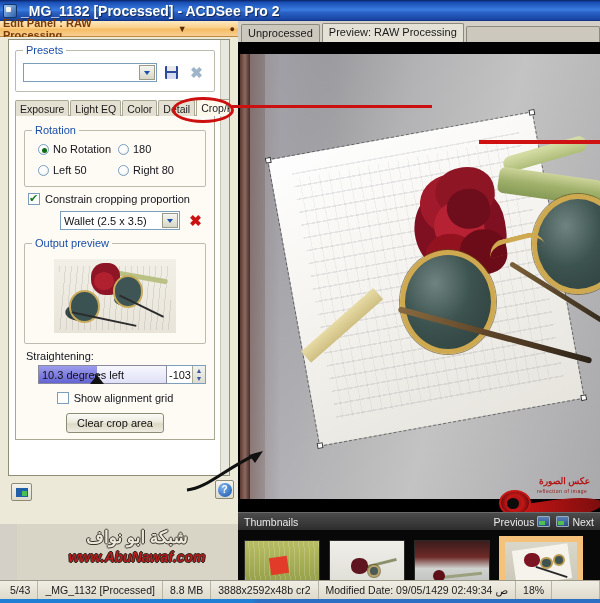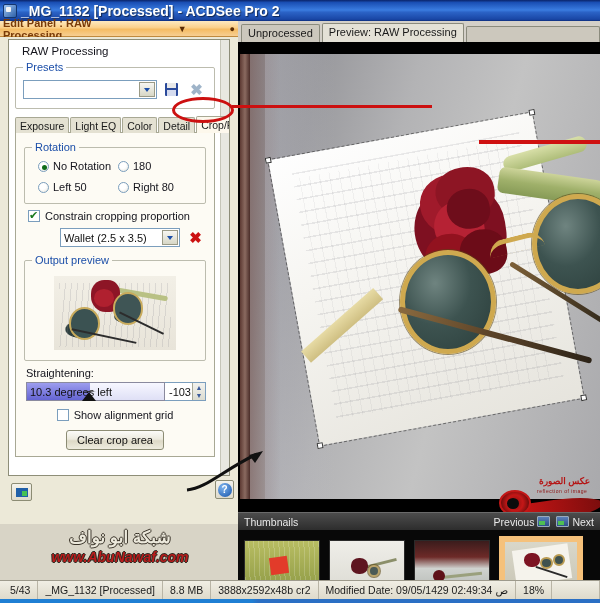--- a/index.html
+++ b/index.html
@@ -147,21 +147,21 @@
   .op-stem { position:absolute; left:52%; top:22%; width:42%; height:7%; background:#b9c184; transform: rotate(10deg); border-radius:3px;}
   .op-lensA { position:absolute; left:12%; top:42%; width:26%; height:45%; background:#3b5252; border:2px solid #c9ab5c; border-radius:50%; }
   .op-lensB { position:absolute; left:48%; top:22%; width:25%; height:44%; background:#3f5555; border:2px solid #c9ab5c; border-radius:50%; }
   .op-arm { position:absolute; left:14%; top:80%; width:54%; height:3%; background:#2c2c2c; transform: rotate(12deg); }
   .op-arm2 { position:absolute; left:52%; top:62%; width:40%; height:3%; background:#2c2c2c; transform: rotate(26deg); }
   .op-lines { position:absolute; left:4%; top:10%; width:92%; height:86%;
     background: repeating-linear-gradient(95deg, rgba(130,130,140,.20) 0 1px, transparent 1px 6px); }
 
   
   .lbl { font-size: 11px; color:#14141c; margin: 4px 0 3px 2px; }
-  #straight-row { display:flex; align-items:center; margin-left:2px; }
+  #straight-row { display:flex; align-items:center; margin-left:14px; }
   #slider {
     position: relative; width: 152px; height: 19px;
     background: linear-gradient(to bottom, #f7f7ff, #dfe0f6);
     border: 1px solid #8a8a9e; font-size: 11px; color:#111;
   }
   #slider .fill {
     position:absolute; left:0; top:0; height:100%; width:46%;
     background: linear-gradient(to bottom, #7f7fe8, #3b3bc8);
     opacity:.75;
   }
@@ -201,21 +201,21 @@
   #help-btn {
     position:absolute; left:215px; top:480px; width:19px; height:19px;
     background: linear-gradient(to bottom,#f4f3ec,#dedacb); border:1px solid #8c8c74; border-radius:2px;
     display:flex; align-items:center; justify-content:center;
   }
   #help-btn .q { width:14px;height:14px;border-radius:50%;
     background: radial-gradient(circle at 35% 30%, #7fb5ef, #1452a8);
     color:#fff; font-size:10px; font-weight:bold; display:flex;align-items:center;justify-content:center; line-height:1;}
 
   
-  #wm-strip { position:absolute; left:0; top:524px; width:238px; height:56px; background:#d8d4c6; }
+  #wm-strip { position:absolute; left:17px; top:524px; width:238px; height:56px; background:#d8d4c6; }
   #wm { position:absolute; left:30px; top:4px; width:180px; text-align:center; }
   #wm .ar {
     font-size: 17px; font-weight: bold; color:#ece9dc; letter-spacing:1px; line-height: 20px;
     text-shadow: -1px 0 #3a342a, 0 1px #3a342a, 1px 0 #3a342a, 0 -1px #3a342a;
     direction: rtl;
   }
   #wm .en {
     font-size: 14px; font-weight: bold; font-style: italic; color:#b91c1c; line-height: 18px;
     text-shadow: -1px 0 #2f2a22, 0 1px #2f2a22, 1px 0 #2f2a22, 0 -1px #2f2a22;
   }
@@ -416,21 +416,20 @@
   <div id="panel-header">
     <div class="ph-title">Edit Panel : RAW Processing</div>
     <div class="ph-btn">▼</div>
     <div class="ph-btn">●</div>
   </div>
 
   <div id="left-panel">
     <div id="left-scroll">
       <div class="scroll-track"></div>
       <div id="panel-body">
-        <div class="raw-title">RAW Processing</div>
 
         <fieldset class="grp">
           <legend>Presets</legend>
           <div id="presets-row">
             <div class="combo">
               <span></span>
               <span class="arrow"></span>
             </div>
             <div class="ibtn">
                 <span class="save-glyph"></span>

